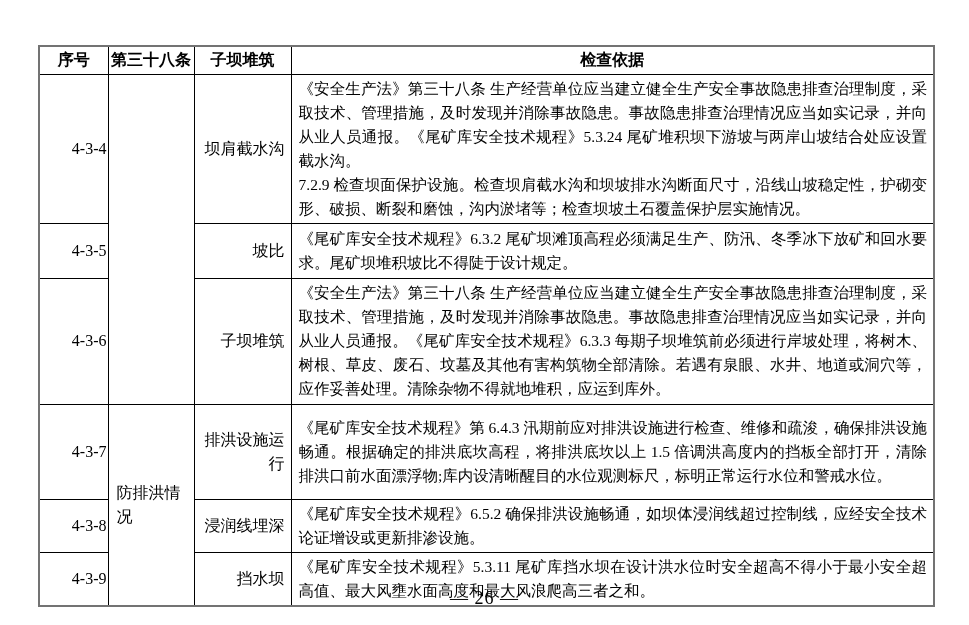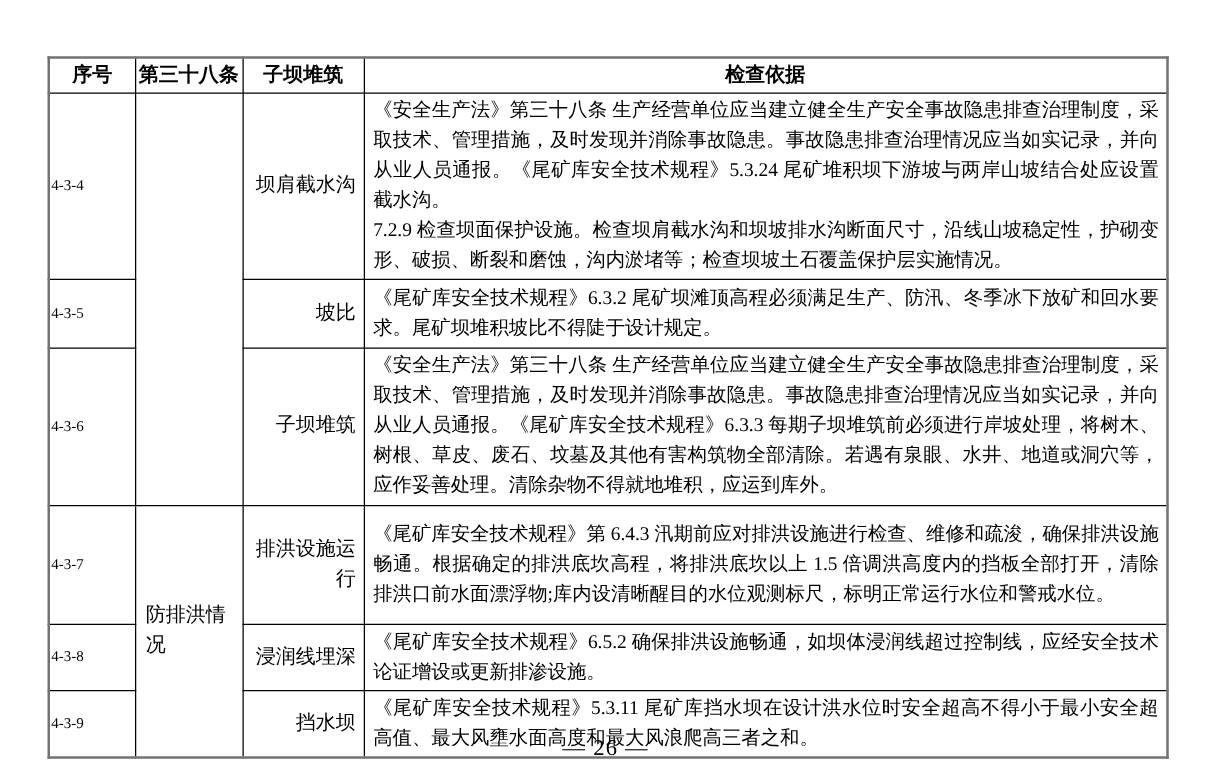--- a/index.html
+++ b/index.html
@@ -42,22 +42,22 @@
 
   .row-header { height: 28px; }
   .row-1 { height: 144px; }
   .row-2 { height: 55px; }
   .row-3 { height: 126px; }
   .row-4 { height: 95px; }
   .row-5 { height: 45px; }
   .row-6 { height: 46px; }
 
   .seq-cell {
-    font-size: 12px;
-    text-align: left;
+    font-size: 16px;
+    text-align: right;
     letter-spacing: 0px;
   }
   .item-cell {
     font-size: 16px;
     line-height: 24px;
     padding: 2px 8px;
     text-align: left;
   }
   .check-cell {
     font-size: 16px;

